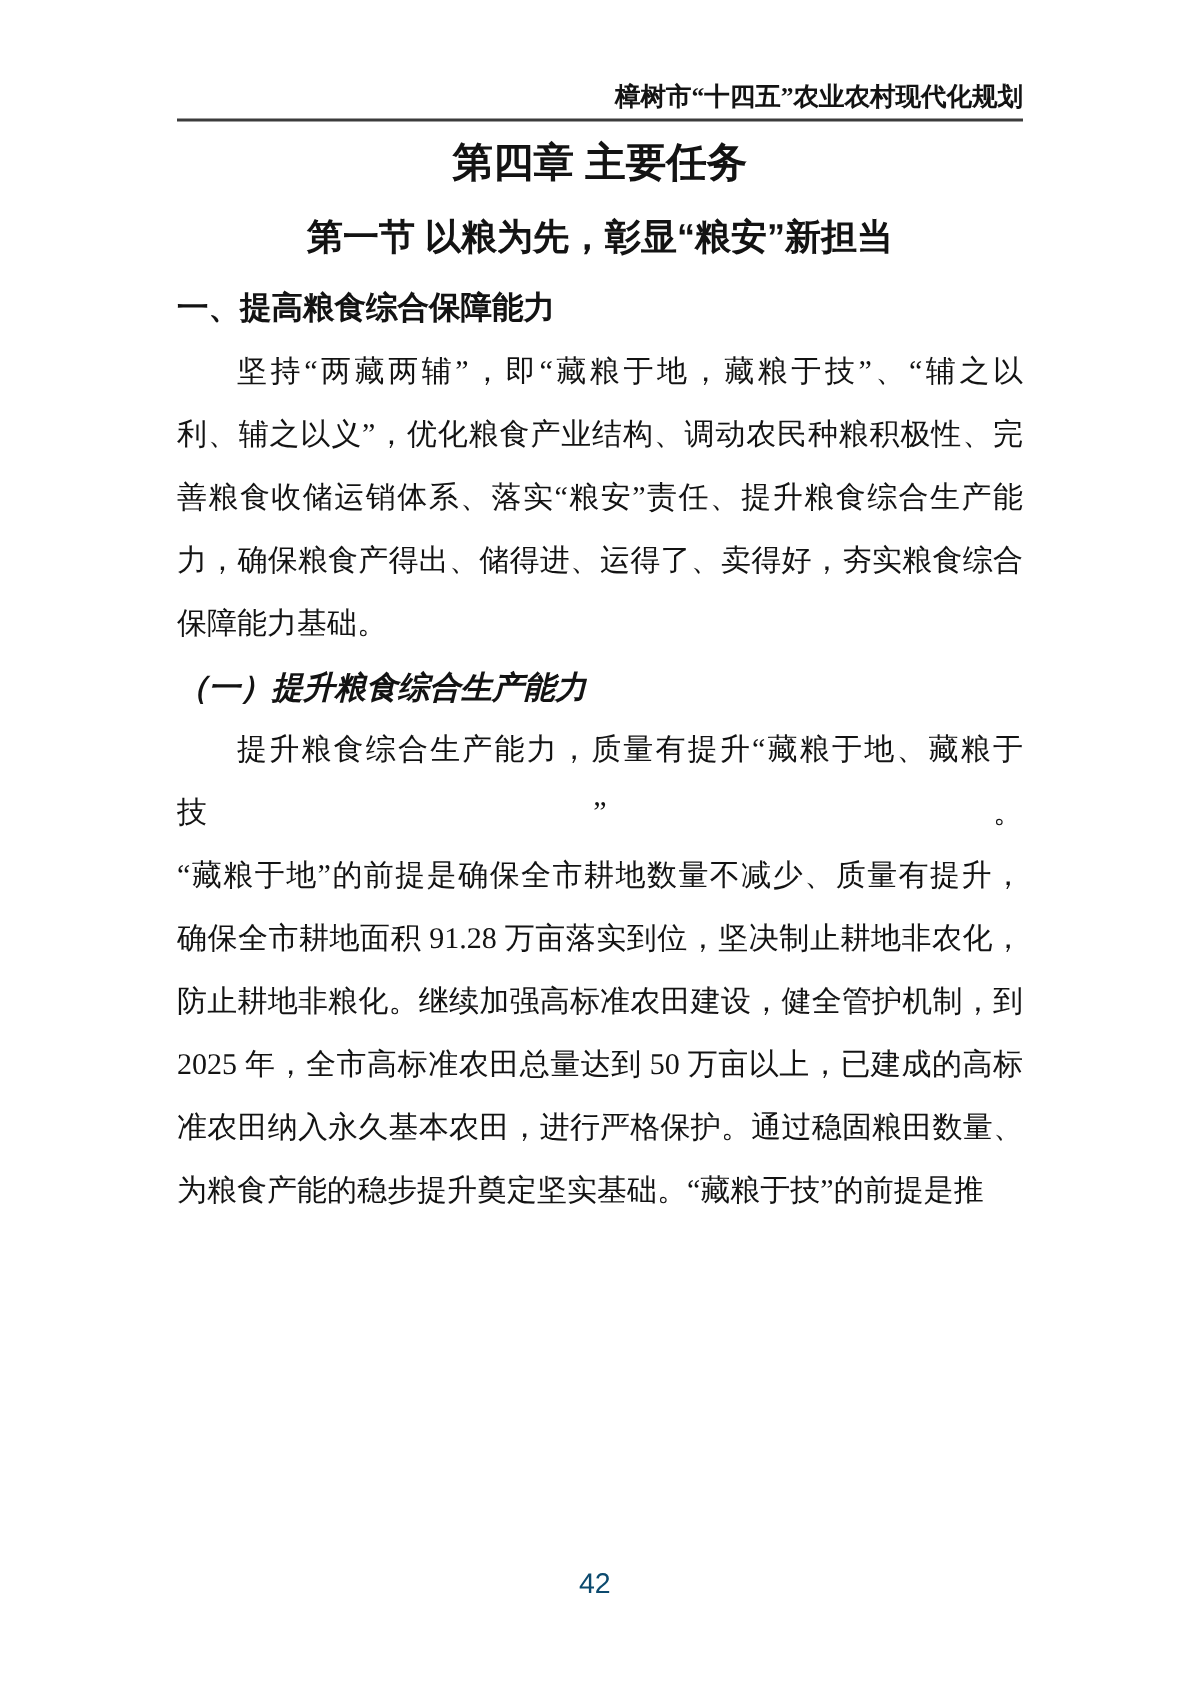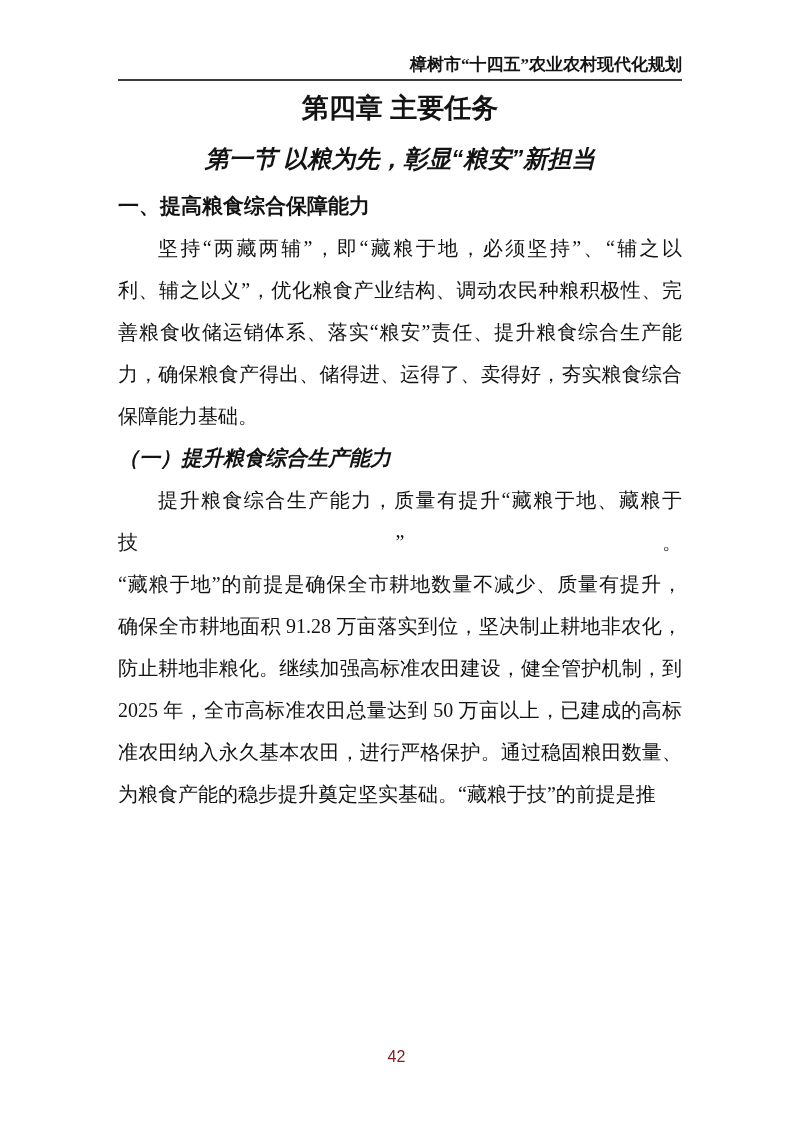--- a/index.html
+++ b/index.html
@@ -40,21 +40,20 @@
     white-space: pre;
   }
   .section-title {
     margin-top: 17px;
     font-family: "Liberation Sans", "DejaVu Sans", sans-serif;
     font-weight: bold;
     font-size: 24px;
     line-height: 32px;
     text-align: center;
     white-space: pre;
-    font-style: italic;
   }
   .body-text {
     margin-top: 10px;
     font-size: 20px;
   }
   .para { margin: 0; }
   .line {
     line-height: 42px;
     text-align: justify;
     text-align-last: justify;
@@ -69,23 +68,23 @@
   }
   .heading-hei { font-family: "Liberation Sans", "DejaVu Sans", sans-serif; }
   .heading-kai { font-family: "Liberation Serif", "DejaVu Serif", serif; font-style: italic; }
   .page-footer {
     position: absolute;
     left: 0;
     right: 0;
     top: 1048px;
     text-align: center;
     font-family: "Liberation Sans", "DejaVu Sans", sans-serif;
-    font-size: 16px;
+    font-size: 19px;
     line-height: 18px;
-    color: #7f1d1d;
+    color: #0c4a6e;
   }
 </style>
 </head>
 <body>
 
 <div class="page">
   <div class="content">
 
     <div class="doc-header">樟树市“十四五”农业农村现代化规划</div>
     <div class="header-rule"></div>
@@ -93,21 +92,21 @@
     <div class="chapter-title">第四章 主要任务</div>
 
     <div class="section-title">第一节 以粮为先，彰显“粮安”新担当</div>
 
     <div class="body-text">
 
 
       <div class="body-heading heading-hei">一、提高粮食综合保障能力</div>
 
       <div class="para">
-          <div class="line first-line">坚持“两藏两辅”，即“藏粮于地，必须坚持”、“辅之以</div>
+          <div class="line first-line">坚持“两藏两辅”，即“藏粮于地，藏粮于技”、“辅之以</div>
           <div class="line">利、辅之以义”，优化粮食产业结构、调动农民种粮积极性、完</div>
           <div class="line">善粮食收储运销体系、落实“粮安”责任、提升粮食综合生产能</div>
           <div class="line">力，确保粮食产得出、储得进、运得了、卖得好，夯实粮食综合</div>
           <div class="line para-end">保障能力基础。</div>
         </div>
 
       <div class="body-heading heading-kai">（一）提升粮食综合生产能力</div>
 
       <div class="para">
           <div class="line first-line">提升粮食综合生产能力，质量有提升“藏粮于地、藏粮于技”。</div>

